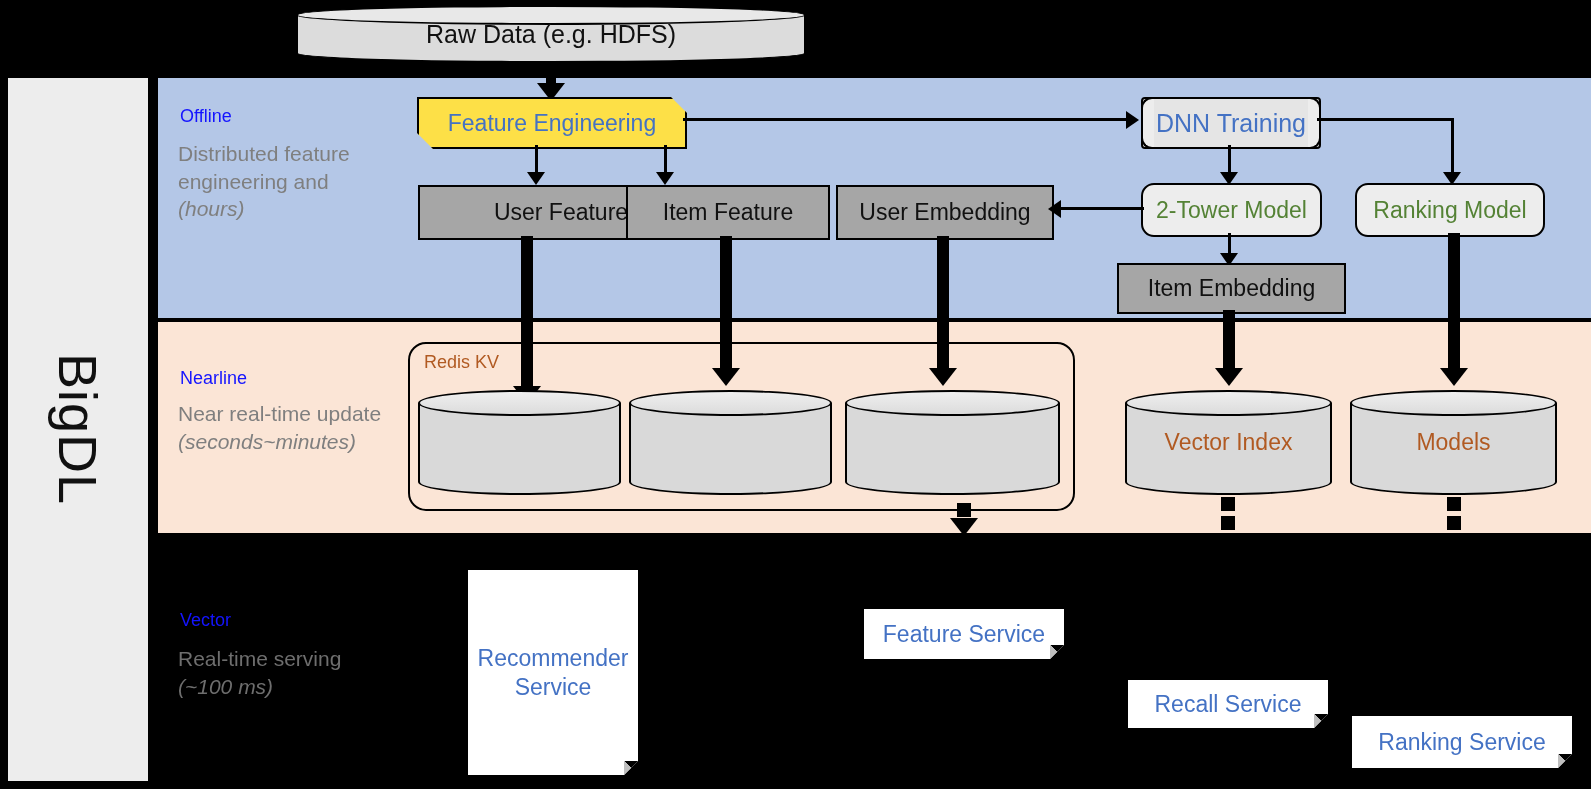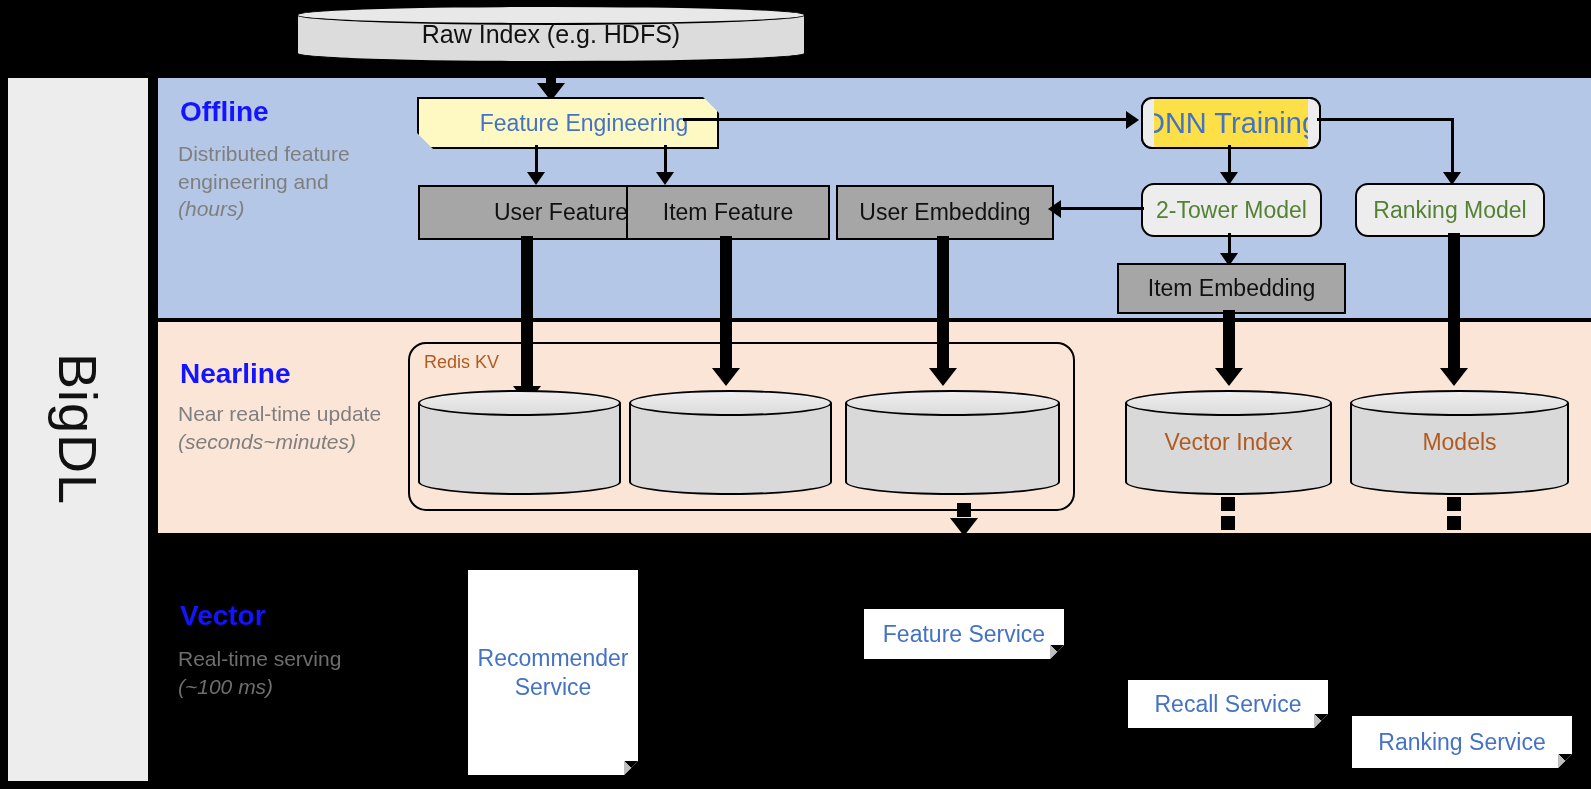--- a/index.html
+++ b/index.html
@@ -13,43 +13,43 @@
   #band-nearline{top:322px;height:211px;background:#fbe5d6;}
   #band-online{top:537px;height:252px;background:#000;}
 
   
   #bigdl-rail{position:absolute;left:8px;top:78px;width:140px;height:703px;
      background:#ededed;display:flex;align-items:center;justify-content:center;}
   #bigdl-label{writing-mode:vertical-rl;text-orientation:mixed;
      font-size:54px;color:#111;letter-spacing:1px;white-space:nowrap;}
 
   
-  .band-title{position:absolute;font-size:28px;font-weight:bold;color:#1414ff;white-space:nowrap;}
+  .band-title{position:absolute;font-size:18px;font-weight:normal;color:#1414ff;white-space:nowrap;margin-top:10px;}
   .band-sub{position:absolute;font-size:21px;color:#7f7f7f;line-height:1.32;width:215px;}
   .band-sub em{font-style:italic;}
   .band-sub.onl{color:#6e6e6e;}
 
   
   .gbox{position:absolute;background:#a6a6a6;border:2px solid #000;
      display:flex;align-items:center;justify-content:center;
      font-size:23px;color:#111;white-space:nowrap;}
 
   .roundbox{position:absolute;background:#ededed;border:2.5px solid #000;border-radius:13px;
      display:flex;align-items:center;justify-content:center;
      font-size:23px;white-space:nowrap;}
   .roundbox.green{color:#548235;}
 
-  .flagbox{position:absolute;background:#fef9c3;border:2.5px solid #000;
+  .flagbox{position:absolute;background:#fde047;border:2.5px solid #000;
      display:flex;align-items:center;justify-content:center;
      font-size:23px;color:#4472c4;white-space:nowrap;
-     clip-path:polygon(0 0, calc(100% - 16px) 0, 100% 16px, 100% 100%, 16px 100%, 0 calc(100% - 16px));padding-left:32px;}
-
-  .bracketbox{position:absolute;background:#fde047;border:2.5px solid #000;
-     display:flex;align-items:center;justify-content:center;
-     font-size:29px;color:#4472c4;white-space:nowrap;border-radius:12px;}
+     clip-path:polygon(0 0, calc(100% - 16px) 0, 100% 16px, 100% 100%, 16px 100%, 0 calc(100% - 16px));}
+
+  .bracketbox{position:absolute;background:#e5e5e5;border:2.5px solid #000;
+     display:flex;align-items:center;justify-content:center;
+     font-size:25px;color:#4472c4;white-space:nowrap;border-radius:4px;}
   .bracketbox::before,.bracketbox::after{content:"";position:absolute;top:-2px;bottom:-2px;width:11px;
      border:2.5px solid #000;background:#ededed;}
   .bracketbox::before{left:-2px;border-right:none;border-radius:11px 0 0 11px;}
   .bracketbox::after{right:-2px;border-left:none;border-radius:0 11px 11px 0;}
 
   
   .docbox{position:absolute;background:#fff;
      display:flex;align-items:center;justify-content:center;text-align:center;
      font-size:23px;color:#4472c4;line-height:1.25;
      clip-path:polygon(0 0,100% 0,100% calc(100% - 14px),calc(100% - 14px) 100%,0 100%);}
@@ -104,21 +104,21 @@
   </div>
 
   <div class="band" id="band-offline"></div>
   <div class="band" id="band-nearline"></div>
   <div class="band" id="band-online"></div>
 
   <div id="rawdata">
     <div class="bot"></div>
     <div class="body"></div>
     <div class="top"></div>
-    <div class="cap">Raw Index (e.g. HDFS)</div>
+    <div class="cap">Raw Data (e.g. HDFS)</div>
   </div>
 
   <div class="vline" style="left:546px;top:63px;width:10px;height:24px;"></div>
   <div class="arrowhead-down ah-thick-d" style="left:537px;top:83px;"></div>
 
   <div class="band-title" style="left:180px;top:96px;">Offline</div>
   <div class="band-sub" style="left:178px;top:140px;"><span>Distributed feature engineering and </span><em>(hours)</em></div>
 
   <div class="band-title" style="left:180px;top:358px;">Nearline</div>
   <div class="band-sub" style="left:178px;top:400px;"><span>Near real-time update </span><em>(seconds~minutes)</em></div>
@@ -197,21 +197,21 @@
     <div class="top"></div>
     <div class="cap"></div>
   </div>
 
   <div class="cyl" style="left:1125px;top:390px;width:207px;height:105px;">
     <div class="bot"></div>
     <div class="body"></div>
     <div class="top"></div>
     <div class="cap">Vector Index</div>
   </div>
-  <div class="cyl" style="left:1350px;top:390px;width:207px;height:105px;padding-left:12px;">
+  <div class="cyl" style="left:1350px;top:390px;width:207px;height:105px;">
     <div class="bot"></div>
     <div class="body"></div>
     <div class="top"></div>
     <div class="cap">Models</div>
   </div>
 
   <div class="dashseg" style="left:957px;top:503px;width:14px;height:14px;"></div>
   <div class="arrowhead-down ah-thick-d" style="left:950px;top:518px;"></div>
 
   <div class="dashseg" style="left:1221px;top:497px;width:14px;height:14px;"></div>

